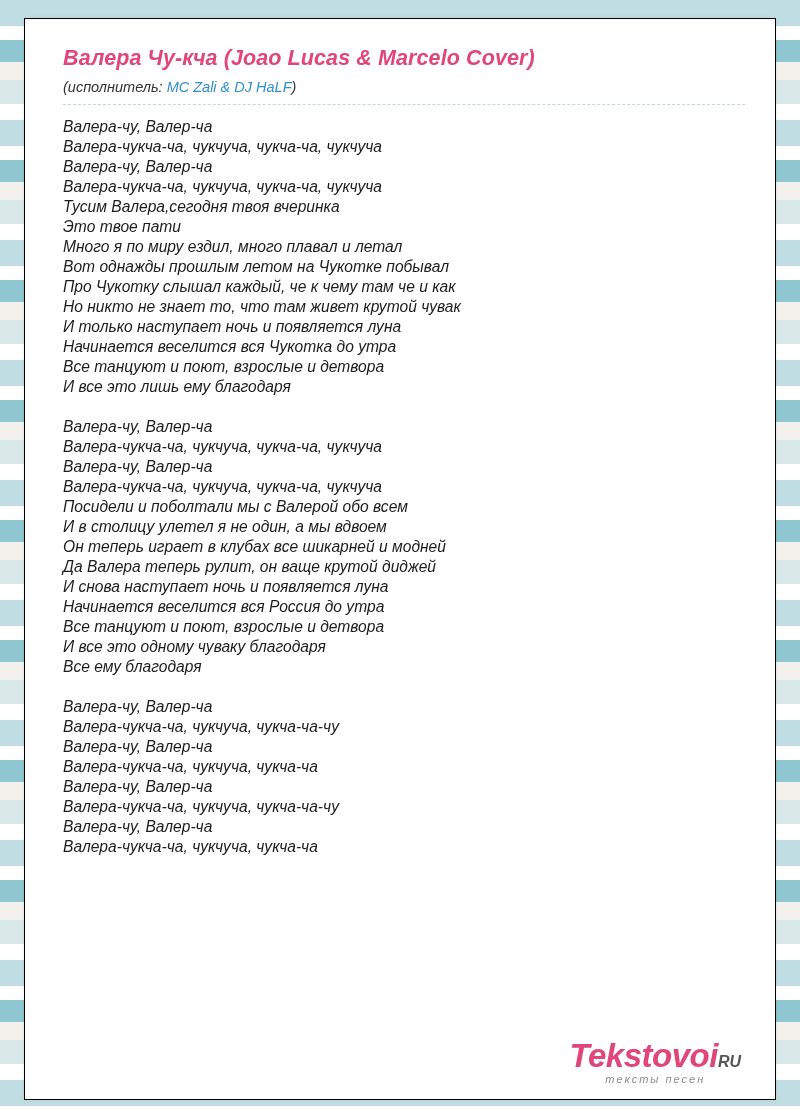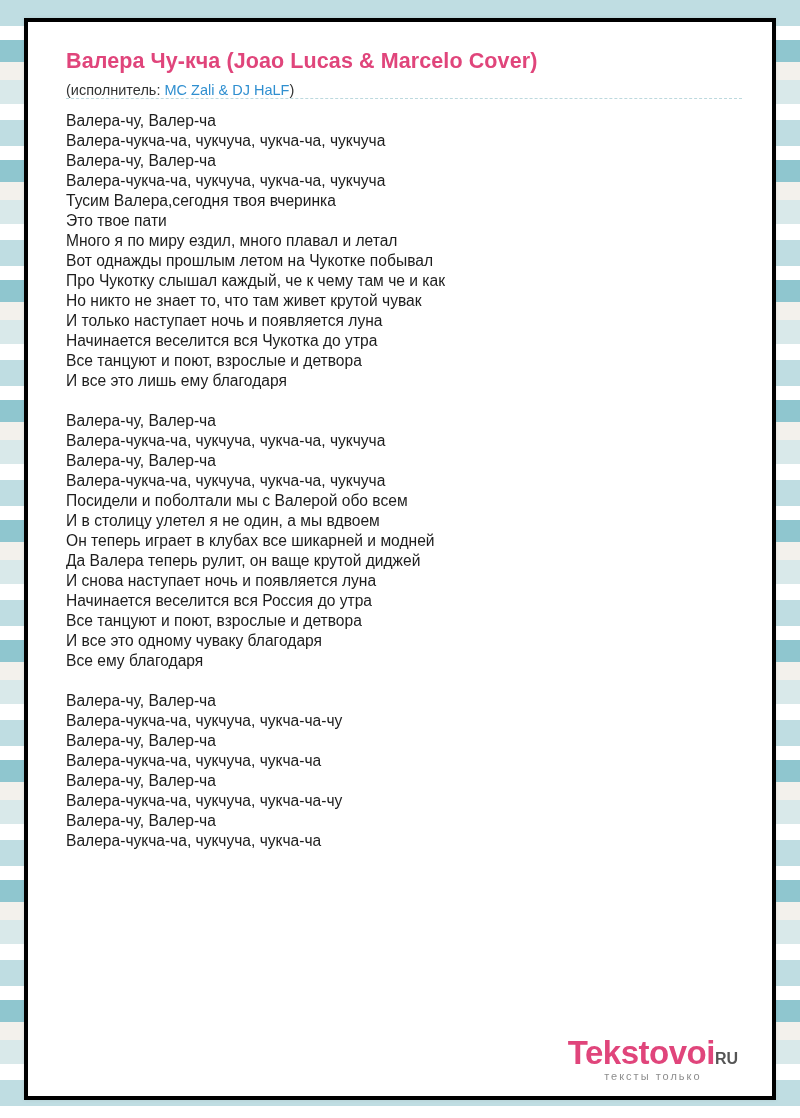--- a/index.html
+++ b/index.html
@@ -41,43 +41,45 @@
   .bg-left { left: 0; }
   .bg-right { right: 0; }
 
   .page {
     position: absolute;
     left: 24px;
     top: 18px;
     width: 752px;
     height: 1082px;
     background: #ffffff;
-    border: 4px solid #000000;
+    border: 1px solid #000000;
     box-shadow: 0 0 4px rgba(0,0,0,0.08);
     z-index: 2;
     box-sizing: border-box;
     overflow: hidden;
+    font-style: italic;
   }
 
   .content {
     padding: 26px 30px 0 38px;
   }
 
   .song-title {
     color: #e0457b;
     font-size: 21.5px;
     font-weight: bold;
     line-height: 1.25;
     margin: 0 0 7px 0;
     letter-spacing: 0.1px;
   }
 
   .artist-line {
     font-size: 14.5px;
     color: #333333;
+    padding-bottom: 9px;
     border-bottom: 1px dashed #bcd9de;
     margin-bottom: 12px;
   }
   .artist-link {
     color: #2f8fd0;
     text-decoration: none;
   }
 
   .lyrics {
     font-size: 15.6px;
@@ -168,15 +170,15 @@
 Валера-чукча-ча, чукчуча, чукча-ча-чу
 Валера-чу, Валер-ча
 Валера-чукча-ча, чукчуча, чукча-ча</div>
 
   </div>
 
   <div class="logo">
     <div>
       <span class="logo-main">Tekstovoi</span><span class="dot-box"></span><span class="logo-suffix">RU</span>
     </div>
-    <div class="logo-sub">тексты только</div>
+    <div class="logo-sub">тексты песен</div>
   </div>
 </div>
 
 </body></html>

